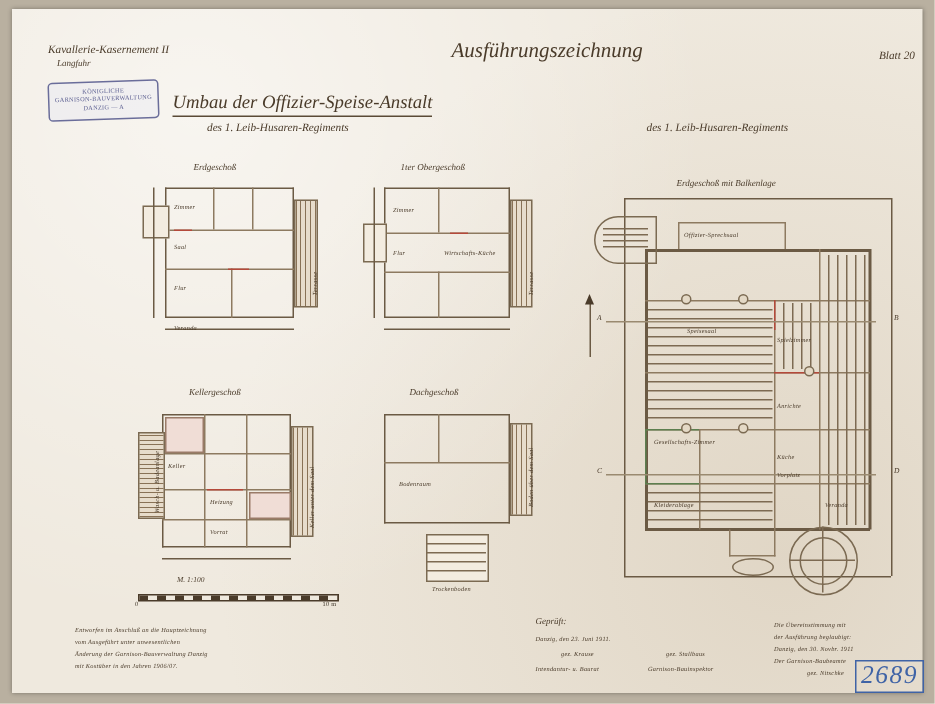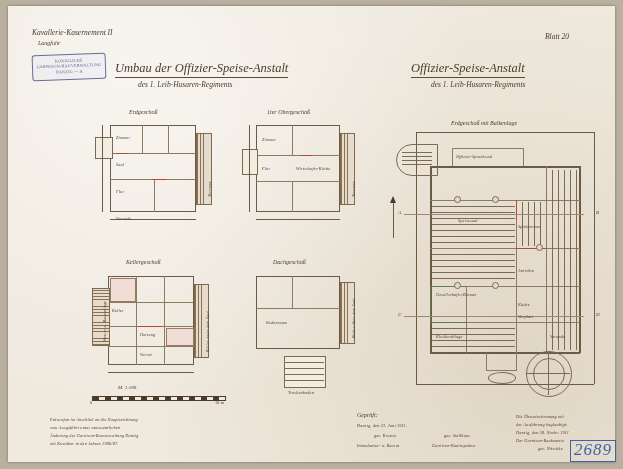--- a/index.html
+++ b/index.html
@@ -76,33 +76,33 @@
   .rot90{transform-origin:0 0;transform:rotate(-90deg);}
 </style>
 </head>
 <body>
 
 <div id="sheet">
 
   <div class="t hand m ink" style="left:24px;top:22px;">Kavallerie-Kasernement II</div>
   <div class="t hand s ink" style="left:30px;top:34px;">Langfuhr</div>
 
-
-  <div class="t hand m ink" style="left:537px;top:26px;">Blatt 20</div>
+  <div class="t hand xxl ink" style="left:293px;top:21px;">Ausführungszeichnung</div>
+
+  <div class="t hand m ink" style="left:578px;top:26px;">Blatt 20</div>
 
   <div class="stamp" style="left:24px;top:48px;width:72px;height:24px;">
     <div class="tiny" style="margin-top:3px;">KÖNIGLICHE</div>
     <div class="tiny">GARNISON-BAUVERWALTUNG</div>
     <div class="tiny">DANZIG — A</div>
   </div>
 
   <div class="t hand xl ink ul" style="left:107px;top:55px;">Umbau der Offizier-Speise-Anstalt</div>
   <div class="t hand m ink" style="left:130px;top:74px;">des 1. Leib-Husaren-Regiments</div>
 
-  <div class="t hand xl ink ul" style="left:403px;top:55px;">Offizier-Speise-Anstalt</div>
   <div class="t hand m ink" style="left:423px;top:74px;">des 1. Leib-Husaren-Regiments</div>
 
   <div class="t hand s ink" style="left:121px;top:103px;">Erdgeschoß</div>
 
   <div class="plan" style="left:84px;top:113px;width:122px;height:105px;">
 
     <div class="wall" style="left:18px;top:6px;width:86px;height:1.4px;"></div>
     <div class="wall" style="left:18px;top:92px;width:86px;height:1.4px;"></div>
     <div class="wall" style="left:18px;top:6px;width:1.4px;height:87px;"></div>
     <div class="wall" style="left:103px;top:6px;width:1.4px;height:87px;"></div>

